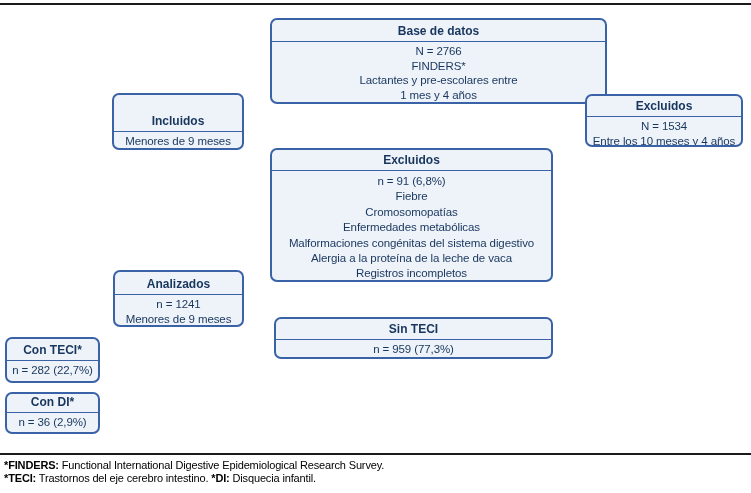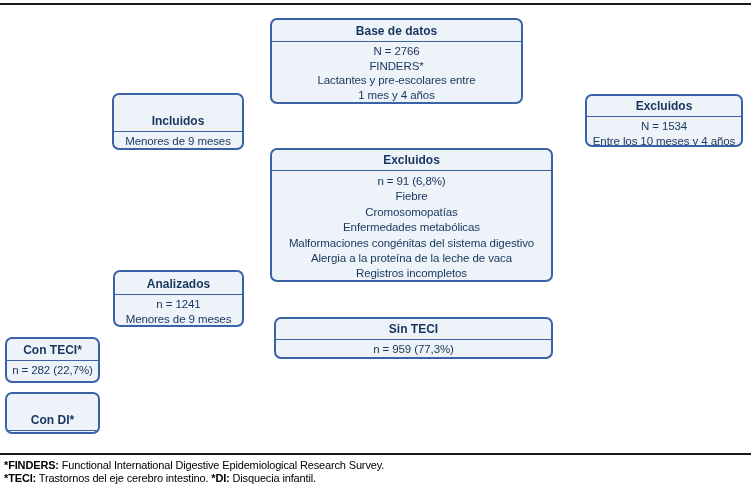--- a/index.html
+++ b/index.html
@@ -59,21 +59,21 @@
   .fn-bold { font-weight: bold; font-style: normal; }
   .fn-italic { }
 </style>
 </head>
 <body>
 
 <div id="canvas">
 
   <div class="rule" style="top: 3px; height: 2px;"></div>
 
-  <div class="flowbox" style="left: 270px; top: 18px; width: 253px; height: 86px;">
+  <div class="flowbox" style="left: 270px; top: 18px; width: 337px; height: 86px;">
     <div class="box-header">Base de datos</div>
     <div class="box-body">
       <div class="bline">N = 2766</div>
       <div class="bline">FINDERS*</div>
       <div class="bline">Lactantes y pre-escolares entre</div>
       <div class="bline">1 mes y 4 años</div>
     </div>
   </div>
 
   <div class="flowbox" style="left: 112px; top: 93px; width: 132px; height: 57px;">
@@ -120,21 +120,21 @@
   </div>
 
   <div class="flowbox" style="left: 5px; top: 337px; width: 95px; height: 46px;">
     <div class="box-header" style="padding-top: 4px;">Con TECI*</div>
     <div class="box-body">
       <div class="bline">n = 282 (22,7%)</div>
     </div>
   </div>
 
   <div class="flowbox" style="left: 5px; top: 392px; width: 95px; height: 42px;">
-    <div class="box-header" style="padding-top: 19px;">Con DI*</div>
+    <div class="box-header" style="padding-top: 1px;">Con DI*</div>
     <div class="box-body">
       <div class="bline">n = 36 (2,9%)</div>
     </div>
   </div>
 
   <div class="rule" style="top: 453px; height: 2px;"></div>
 
   <div class="footnote" style="top: 459px;">
     <span class="fn-bold">*FINDERS:</span>
     <span class="fn-italic">Functional International Digestive Epidemiological Research Survey.</span>

